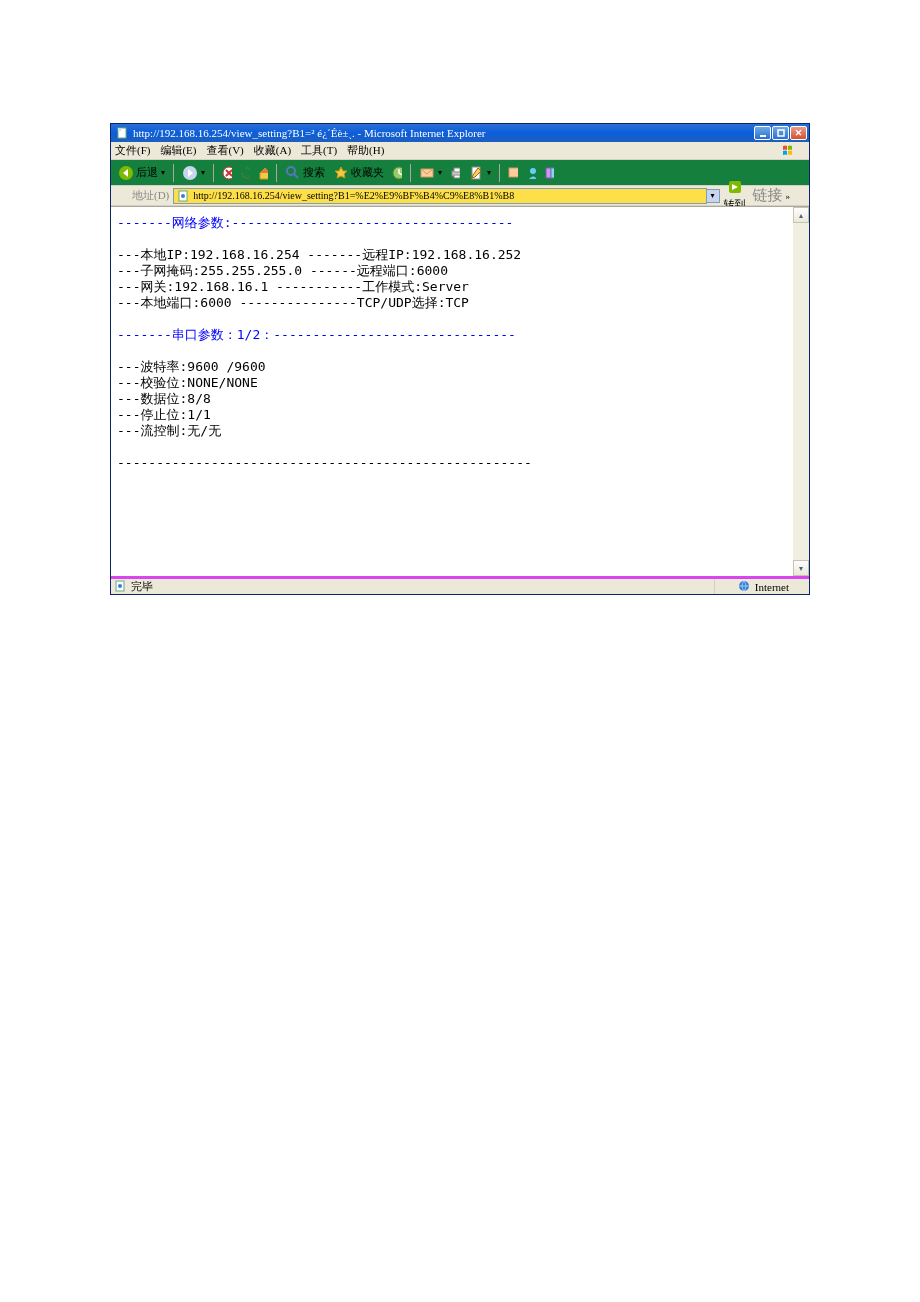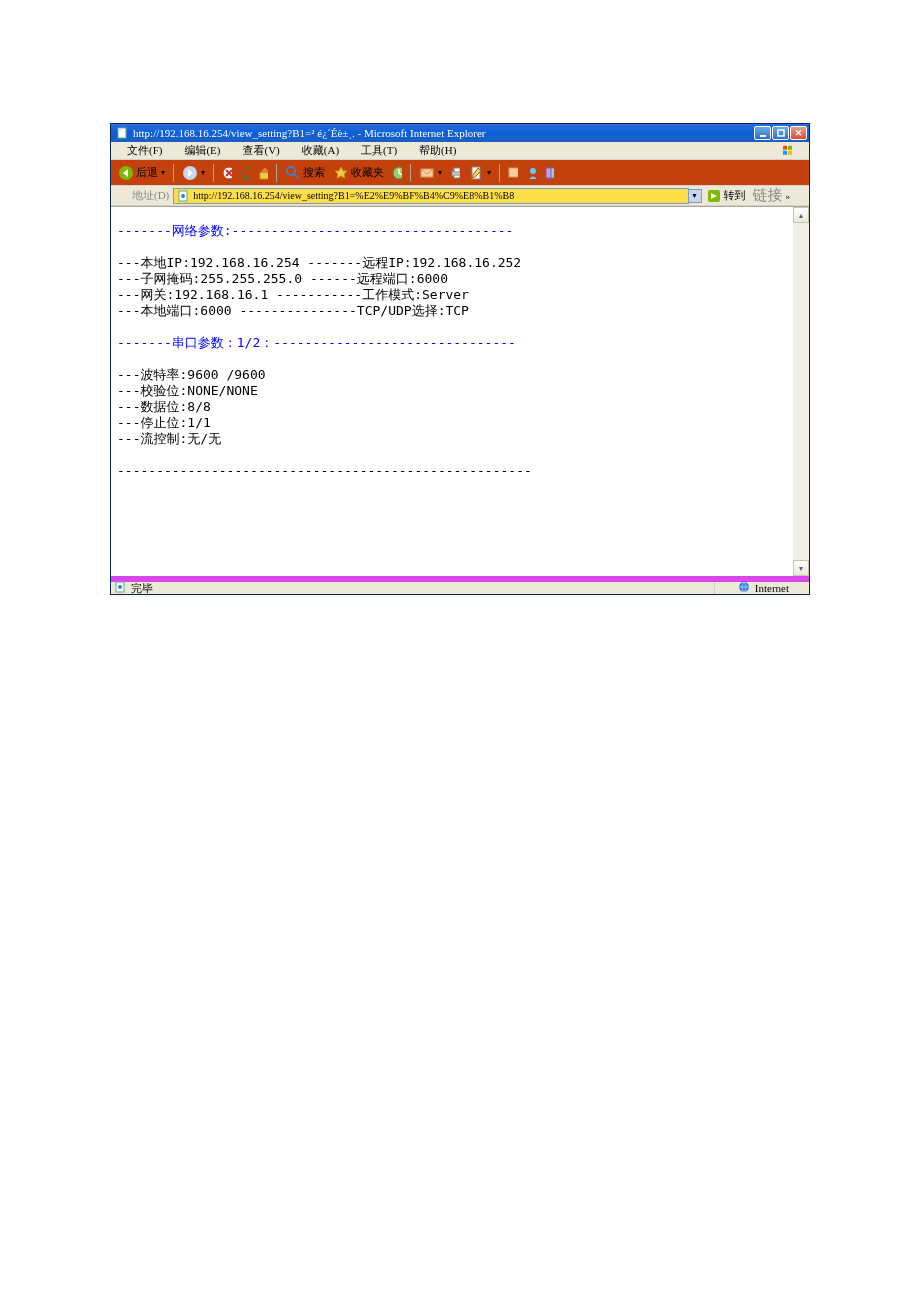--- a/index.html
+++ b/index.html
@@ -36,27 +36,27 @@
   display: flex; align-items: center; justify-content: center;
   font-family: Tahoma; font-size: 9px; font-weight: bold;
 }
 .winbtn.min, .winbtn.max { background: linear-gradient(#6cace0,#2a6fd6); color:#fff; }
 .winbtn.close { background: linear-gradient(#e79e8e,#d64f2f); color:#fff; }
 
 .menubar {
   height: 18px; background: #ece9d8; display: flex; align-items: center;
   padding: 0 4px; border-bottom: 1px solid #d4d0c8; position: relative;
 }
-.menubar span { margin-right: 10px; font-size: 11px; margin-left: 12px; }
+.menubar span { margin-right: 10px; font-size: 11px; }
 .menubar .logo {
   position: absolute; right: 2px; top: 1px; width: 16px; height: 16px;
 }
 
 .toolbar {
-  height: 26px; background: #c2410c; display: flex; align-items: center;
+  height: 26px; background: #15803d; display: flex; align-items: center;
   padding: 0 4px; border-bottom: 1px solid #d4d0c8; gap: 2px;
 }
 .tbtn {
   display: inline-flex; align-items: center; height: 20px; padding: 0 3px;
   font-size: 11px; gap: 2px;
 }
 .tico { width: 16px; height: 16px; display: inline-flex; align-items:center; justify-content:center; }
 .sep { width: 1px; height: 18px; background: #aca899; margin: 0 3px; }
 .dropar { font-size: 8px; color: #000; margin-left:1px; }
 
@@ -66,44 +66,44 @@
 }
 .addrbar .lbl { color: #888; font-size: 11px; margin: 0 4px; }
 .addrinput {
   flex: 1; height: 16px; border: 1px solid #7f9db9; background: #fde047;
   display: flex; align-items: center; padding: 0 2px; font-size: 10px;
   font-family: Tahoma,"SimSun";
 }
 .addrinput .pico { width:14px; height:14px; margin-right:3px; display:inline-flex; align-items:center; justify-content:center;}
 .addrdrop { width: 14px; height: 14px; background: #c8d5ee; border: 1px solid #7f9db9;
   display:flex; align-items:center; justify-content:center; font-size:8px; margin-left:-1px;}
-.gobtn { margin: 0 4px; display:flex; align-items:center; font-size:11px; gap:2px;}
+.gobtn { margin: 0 4px; display:flex; align-items:center; font-size:11px; gap:2px;flex-direction:column;}
 .lnklbl { color: #888; font-size: 15px; margin: 8px 3px; }
 
 .content-wrap { position: relative; }
 .content {
   background: #fff; height: 370px; overflow: auto;
   font-family: "SimSun", "宋体", monospace; font-size: 13px;
-  line-height: 16px; color: #000; padding: 16px 6px;
+  line-height: 16px; color: #000; padding: 8px 6px;
   white-space: pre; border-top: 1px solid #aca899;
 }
 .scroll-track {
   position: absolute; right: 0; top: 1px; bottom: 0; width: 16px;
   background: #f1efe2;
 }
 .scroll-btn {
   width: 16px; height: 16px; background: linear-gradient(#fdfdfd,#ece9d8);
   border: 1px solid #c6c3b3; display:flex; align-items:center; justify-content:center;
   font-size: 8px; color:#4d6185;
 }
 .scroll-btn.bot { position:absolute; bottom:0; }
 
 .statusbar {
   height: 18px; background: #ece9d8; display: flex; align-items: center;
-  border-top: 6px solid #d946ef; font-size: 11px;
+  border-top: 3px solid #d946ef; font-size: 11px;
 }
 .statusbar .sico { width:14px; height:14px; margin: 0 3px; display:inline-flex;}
 .statusbar .stxt { flex: 1; }
 .statusbar .zone { display:flex; align-items:center; padding: 0 20px; border-left:1px solid #d4d0c8; height:100%;}
 
 .hdr { color: #0000ff; }
 </style>
 </head>
 <body>
 

